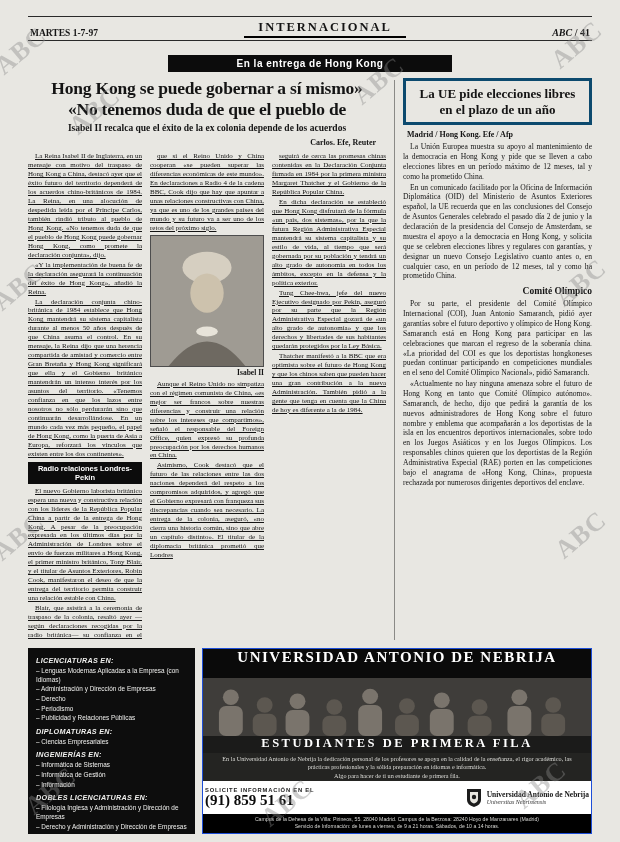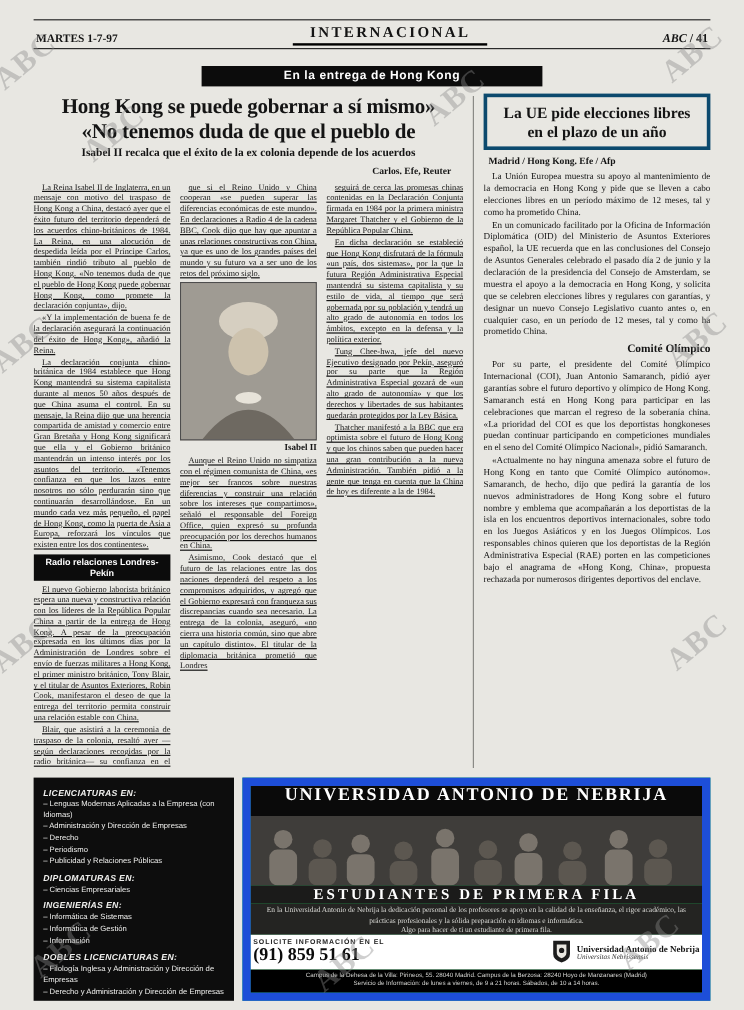--- a/index.html
+++ b/index.html
@@ -56,21 +56,21 @@
   .ad-left{position:absolute;left:28px;top:648px;width:167px;height:186px;z-index:2;
            background:#0d0d0d;color:#f0f0ee;padding:8px 8px;
            font:6.4px "Liberation Sans",sans-serif;line-height:1.35;}
   .ad-left .ad-title{font:italic bold 7.2px "Liberation Sans",sans-serif;margin:4px 0 2px;letter-spacing:.3px;}
   .ad-left .ad-title:first-child{margin-top:0;}
   .ad-left .ad-item{margin:0 0 1px;}
   .ad-left .ad-item::before{content:"– ";}
 
   
   .ad-right{position:absolute;left:202px;top:648px;width:390px;height:186px;z-index:2;
-            border:7px solid #1d4ed8;background:#22c55e;display:flex;flex-direction:column;}
+            border:1px solid #1d4ed8;background:#f0abfc;display:flex;flex-direction:column;}
   .nb-head{background:#0a0a0a;color:#fff;height:30px;line-height:30px;text-align:center;
            font:bold 15px "Liberation Serif",serif;letter-spacing:1.5px;white-space:nowrap;overflow:hidden;}
   .nb-photo{height:58px;background:#3f3d3a;}
   .nb-photo svg{display:block;width:100%;height:100%;}
   .nb-slogan{background:#1b1b1a;color:#fff;text-align:center;height:18px;line-height:18px;
              font:bold 12.5px "Liberation Serif",serif;letter-spacing:2.5px;white-space:nowrap;overflow:hidden;}
   .nb-body{background:#242422;color:#dcdcd8;text-align:center;font-size:6.2px;line-height:1.4;
            padding:2px 12px;height:30px;overflow:hidden;}
   .nb-strip{background:#fff;display:flex;justify-content:space-between;align-items:center;
             padding:2px 2px;height:34px;}

